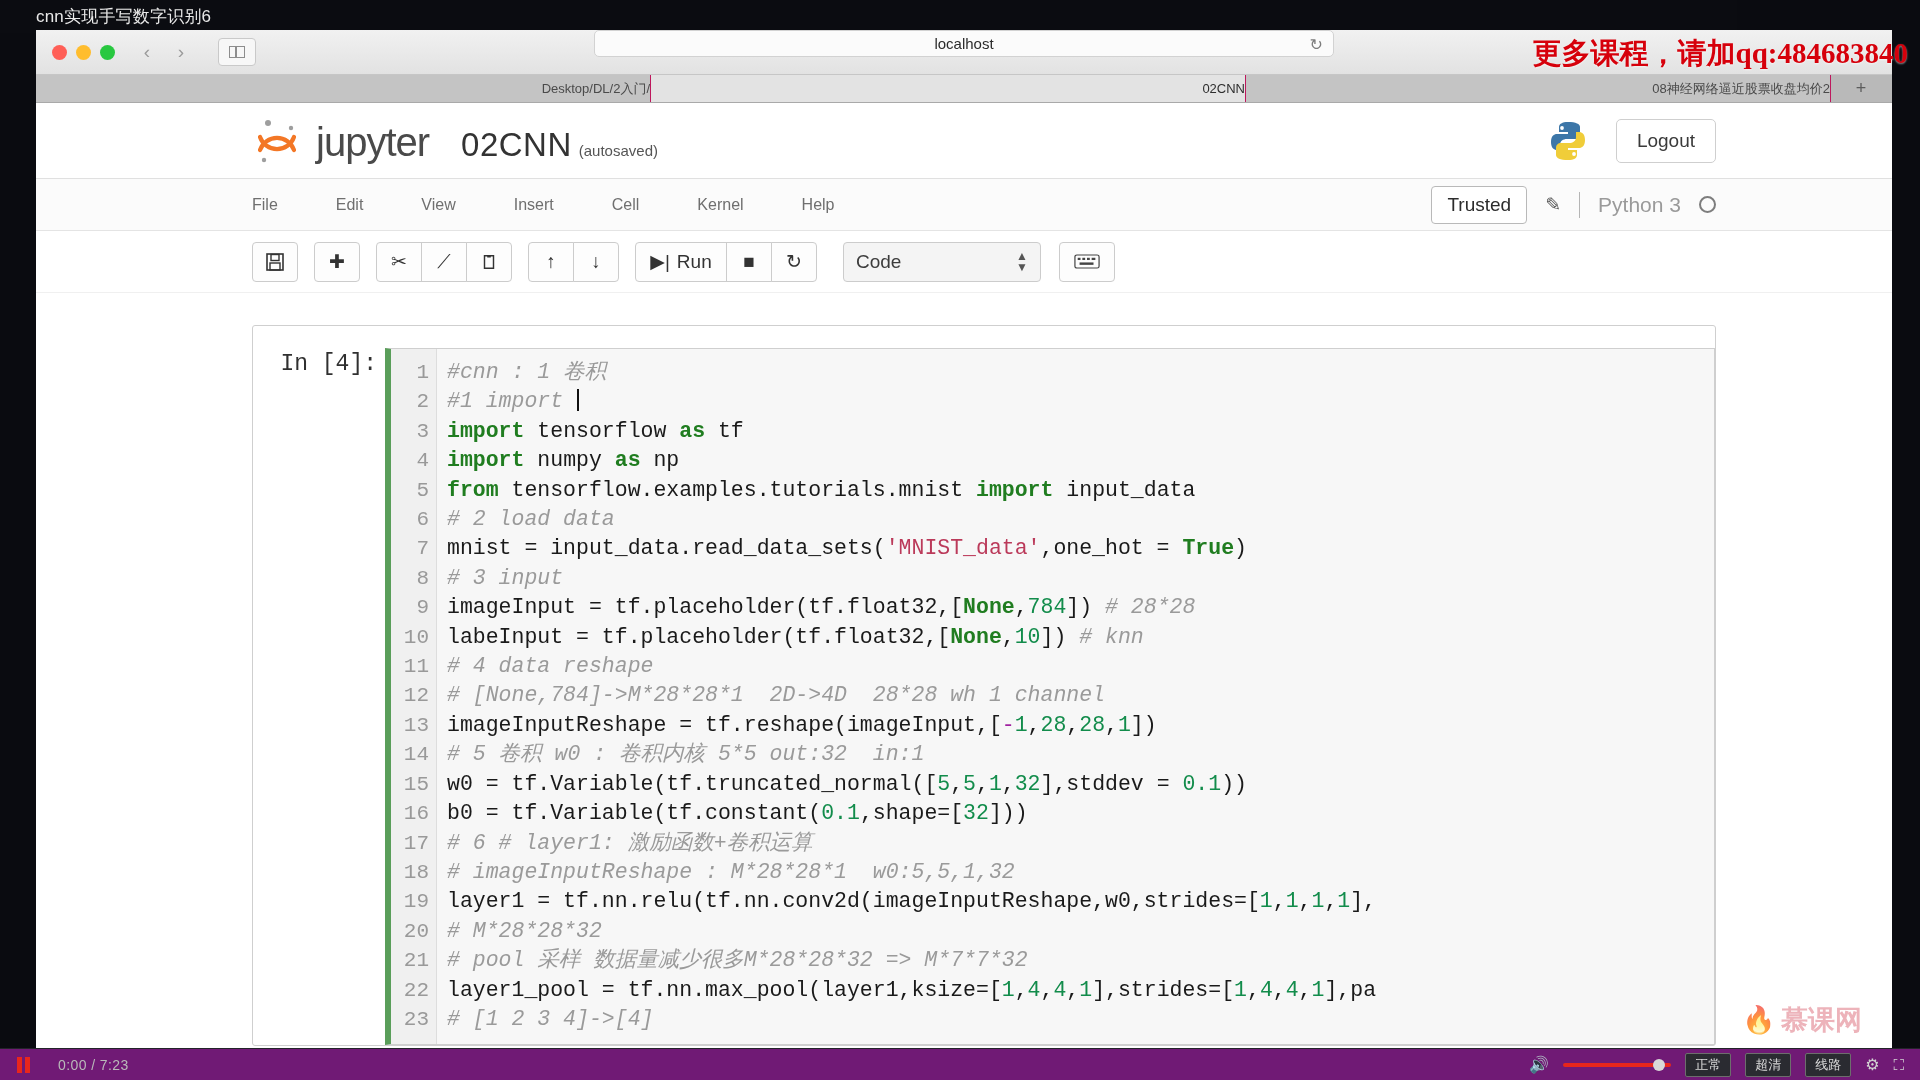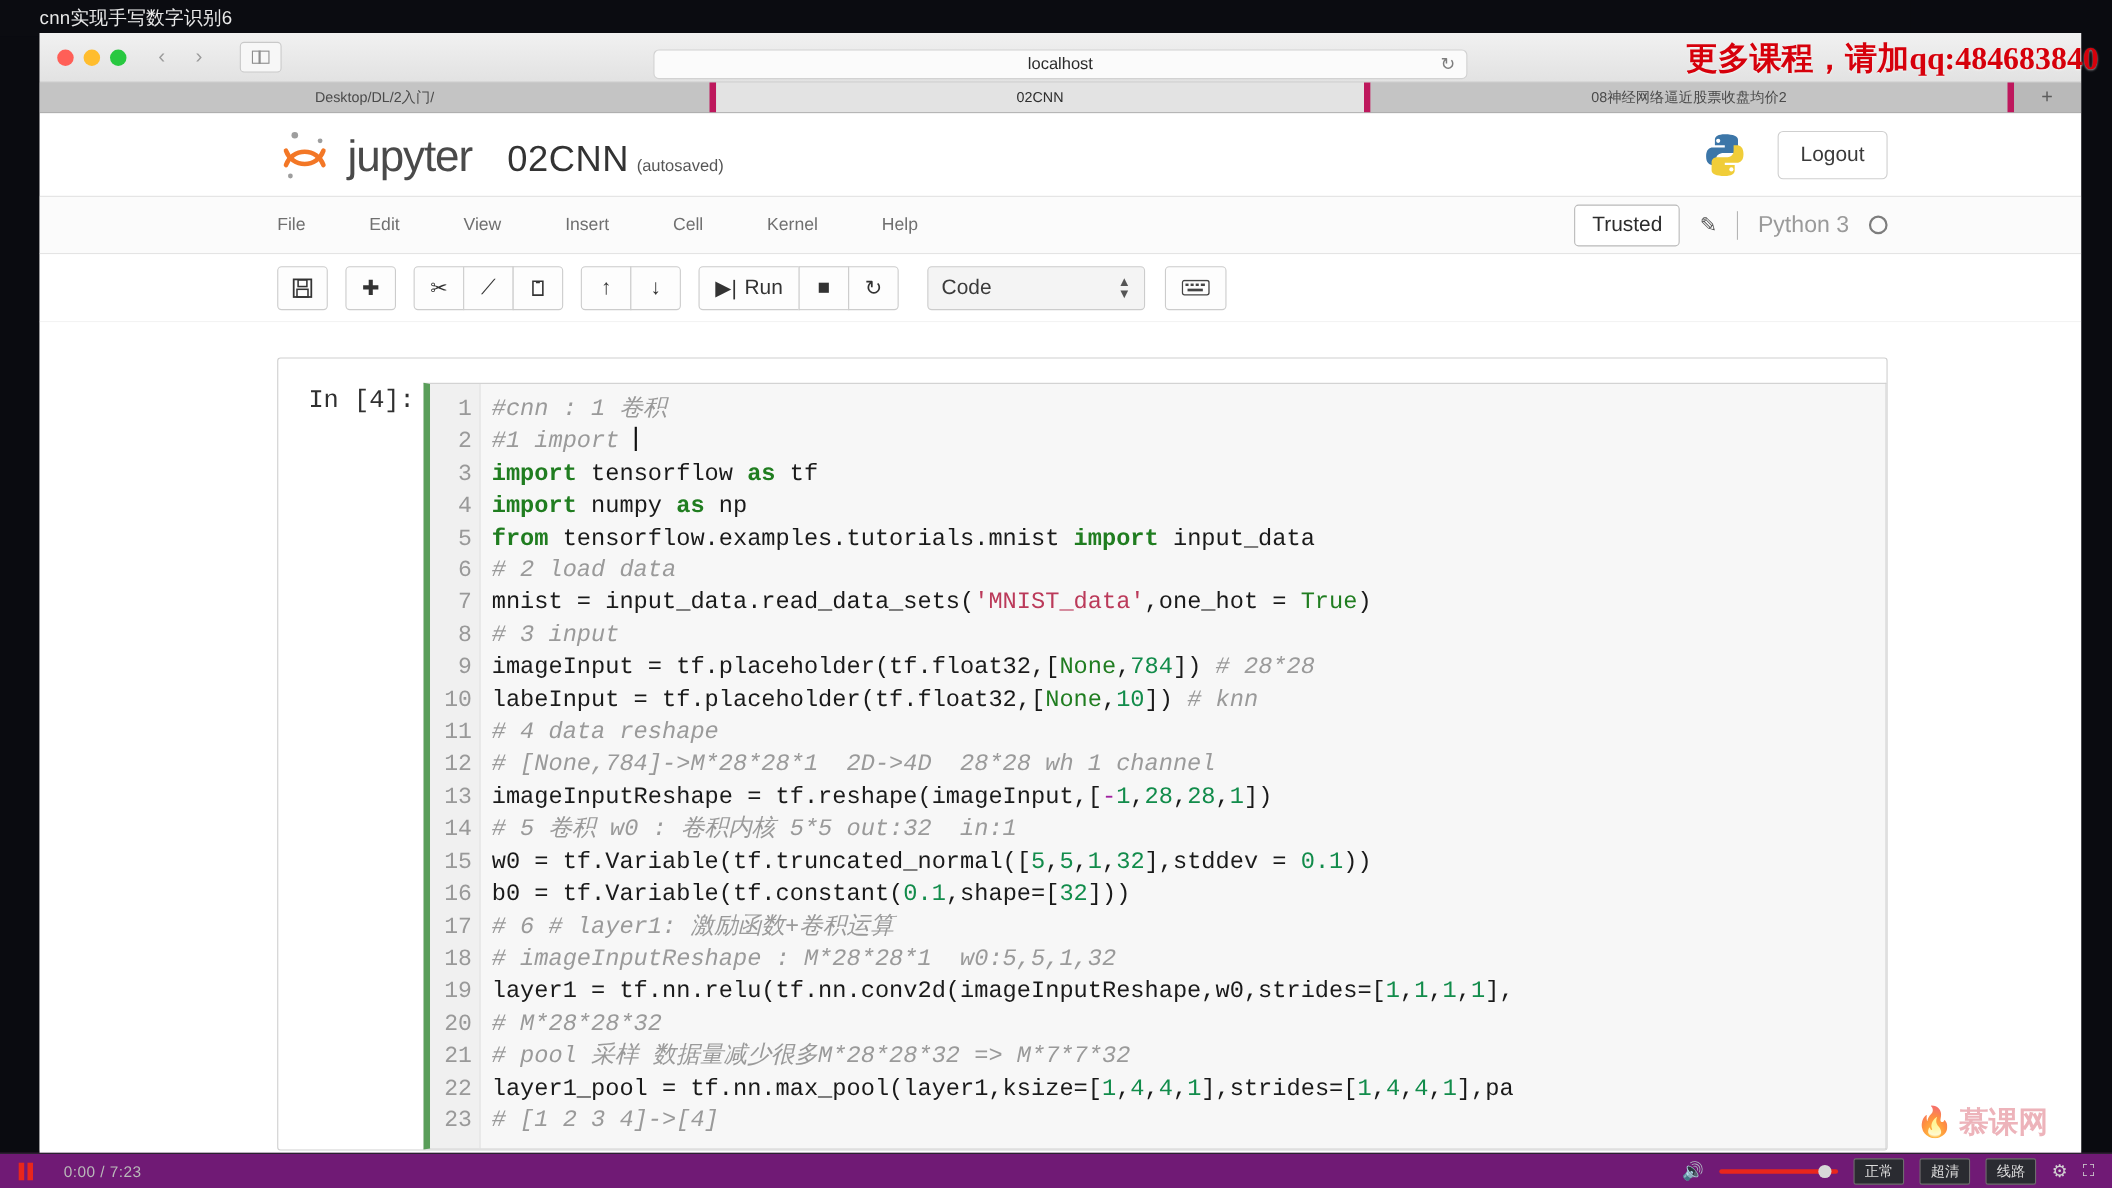--- a/index.html
+++ b/index.html
@@ -45,39 +45,39 @@
   }
   .sidebar-toggle {
     position: absolute; left: 182px; top: 8px; width: 38px; height: 28px;
     border: 1px solid #c9c9c9; border-radius: 4px; background: #f7f7f7;
     display: flex; align-items: center; justify-content: center;
   }
   .sb-ic { width: 16px; height: 12px; border: 1.6px solid #8d8d8d; position: relative; }
   .sb-ic:after { content:""; position:absolute; left:5px; top:-1px; bottom:-1px; width:1.6px; background:#8d8d8d; }
 
   .urlbar {
-    position: absolute; left: 50%; transform: translateX(-50%); top: 15px;
+    position: absolute; left: 50%; transform: translateX(-50%); top: 0;
     width: 740px; height: 27px; background: #fbfbfb; border: 1px solid #d2d2d2;
     border-radius: 5px; display: flex; align-items: center; justify-content: center;
     font-size: 15px; color: #2b2b2b;
   }
   .reload-ic {
     position: absolute; right: 10px; top: 50%; transform: translateY(-50%);
     font-size: 16px; color: #7d7d7d;
   }
 
   
   .tabstrip {
     height: 28px; width: 100%; background: #b9b9b9;
     display: flex; align-items: stretch; position: relative;
     border-bottom: 1px solid #a9a9a9;
   }
   .tab {
-    display: flex; align-items: center; justify-content: center;
-    font-size: 13px; color: #4a4a4a; border-right: 6px solid #be185d;
+    display: flex; align-items: center; justify-content: flex-end;
+    font-size: 13px; color: #4a4a4a; border-right: 1px solid #be185d;
     background: #c4c4c4; overflow: hidden; white-space: nowrap;
   }
   .tab.t1 { width: 615px; }
   .tab.t2 { width: 595px; background: #e3e3e3; color: #2e2e2e; }
   .tab.t3 { width: 585px; }
   .tab-new {
     width: 60px; display: flex; align-items: center; justify-content: center;
     font-size: 18px; color: #5c5c5c; background: #b9b9b9;
   }
 
@@ -168,21 +168,21 @@
   }
   .codelines {
     flex: 1; padding: 9px 0 10px 10px; background: #f7f7f7; overflow: hidden;
     font-family: "Liberation Mono", monospace; font-size: 21.5px;
     line-height: 29.4px; white-space: pre; color: #1a1a1a;
   }
   .tok-c { color: #9a9a9a; font-style: italic; }   
   .tok-k { color: #207d20; font-weight: bold; }    
   .tok-s { color: #bb3a5a; }                        
   .tok-n { color: #128c4b; }                        
-  .tok-b { color: #207d20; font-weight: normal; }     
+  .tok-b { color: #207d20; font-weight: bold; }     
   .tok-o { color: #a020a0; }                        
   .caret-bar {
     display: inline-block; width: 2px; height: 22px; background: #111;
     vertical-align: -4px; margin-left: 1px;
   }
 
   
   #watermark {
     position: absolute; right: 30px; bottom: 14px;
     display: flex; align-items: center; gap: 5px;

